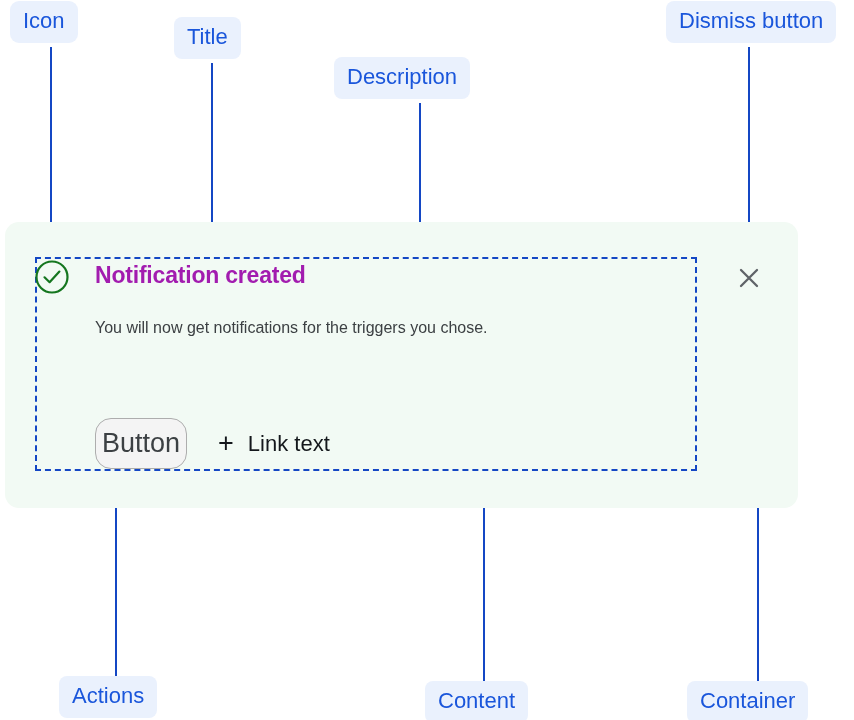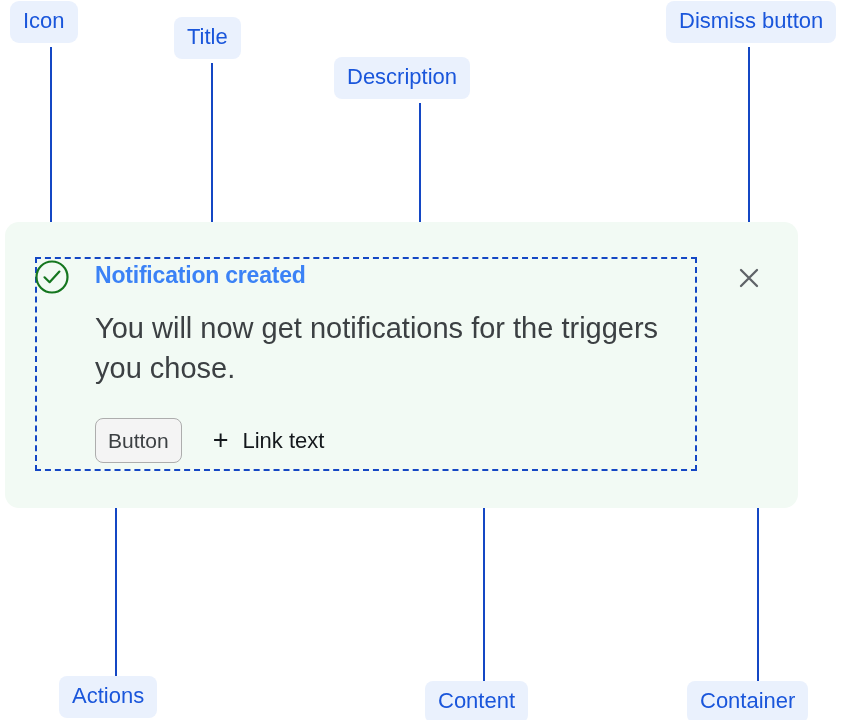--- a/index.html
+++ b/index.html
@@ -71,51 +71,51 @@
     width: 36px;
     height: 36px;
   }
 
   #notification-title {
     position: absolute;
     left: 95px;
     top: 261px;
     font-size: 23px;
     font-weight: bold;
-    color: #3b82f6;
+    color: #a21caf;
     line-height: 1.3;
     letter-spacing: -0.2px;
   }
 
   #notification-description {
     position: absolute;
     left: 95px;
     top: 308px;
     width: 600px;
-    font-size: 29px;
+    font-size: 16px;
     font-weight: 400;
     color: #3c4043;
     line-height: 40px;
   }
 
   #actions-row {
     position: absolute;
     left: 95px;
     top: 418px;
     display: flex;
     align-items: center;
   }
 
   #action-button {
     background: #f4f4f4;
     border: 1px solid #adadad;
-    border-radius: 8px;
-    padding: 11px 12px;
+    border-radius: 16px;
+    padding: 11px 6px;
     font-family: "Liberation Sans", sans-serif;
-    font-size: 21px;
+    font-size: 27px;
     color: #3c4043;
     line-height: 1;
     cursor: pointer;
   }
 
   #action-link {
     display: flex;
     align-items: center;
     margin-left: 31px;
     font-size: 22px;

